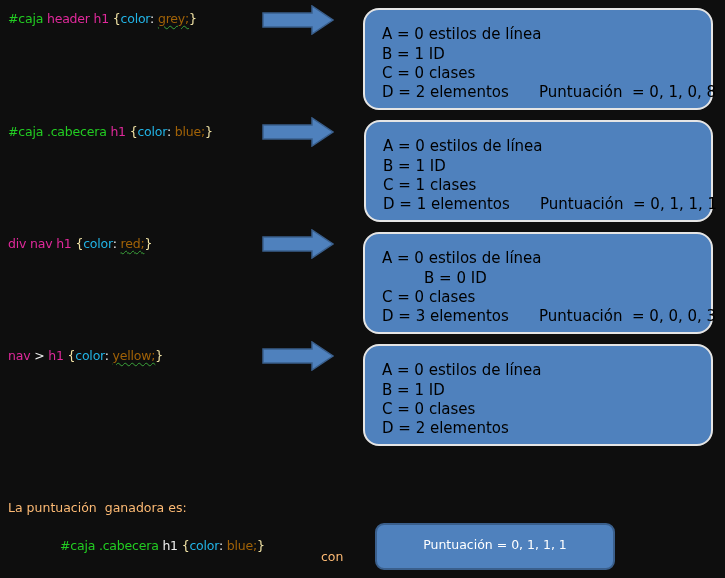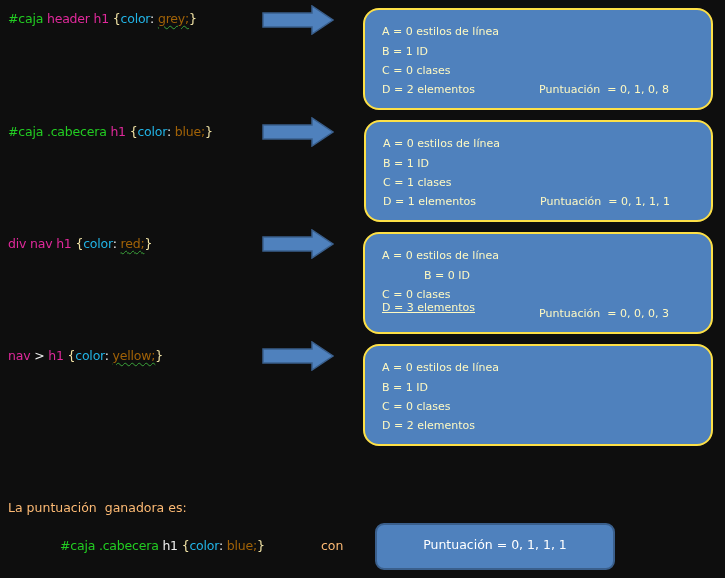--- a/index.html
+++ b/index.html
@@ -16,23 +16,23 @@
   .tok-brace { color:#f2e4a6; }
   .tok-prop { color:#22b4e6; }
   .tok-colon { color:#f0f0f0; }
   .tok-val { color:#a16207; }
   .tok-val.squiggle { text-decoration: underline wavy #3aa33a; text-decoration-thickness:1px; text-underline-offset:2px; }
   .tok-op { color:#f0f0f0; }
 
   .arrow { position:absolute; width:72px; height:30px; }
 
   .box {
-    position:absolute; background:#4f81bd; border:2px solid #fde047;
-    border-radius:16px; box-sizing:border-box; color:#fef9c3;
-    font-size:11px;
+    position:absolute; background:#4f81bd; border:2px solid #e5e5e5;
+    border-radius:16px; box-sizing:border-box; color:#000000;
+    font-size:15px;
   }
   .box .line { position:absolute; left:17px; white-space:pre; }
   .box .score { position:absolute; left:174px; white-space:pre; }
 
   .plain { position:absolute; color:#fdba74; font-size:12.5px; white-space:pre; }
 
   .final-box {
     position:absolute; left:375px; top:523px; width:240px; height:47px;
     background:#4f81bd; border:2px solid #3a5f8c; border-radius:9px; box-sizing:border-box;
     color:#ffffff; font-size:12.5px; text-align:center; line-height:40px;
@@ -71,38 +71,38 @@
 
 <div>
   <div class="code" style="left:8px; top:236px;"><span class="tok-el">div nav h1</span><span class="tok-brace"> {</span><span class="tok-prop">color</span><span class="tok-colon">: </span><span class="tok-val squiggle">red;</span><span class="tok-brace">}</span></div>
   <svg class="arrow" style="left:262px; top:229px;" viewBox="0 0 72 30">
     <polygon points="1,8 50,8 50,1 71,15 50,29 50,22 1,22" fill="#4f81bd" stroke="#3a5f8c" stroke-width="1.5"></polygon>
   </svg>
   <div class="box" style="left:363px; top:232px; width:350px; height:102px;">
     <span class="line" style="top:15px;">A = 0 estilos de línea</span>
     <span class="line" style="top:35px;margin-left:42px;">B = 0 ID</span>
     <span class="line" style="top:54px;">C = 0 clases</span>
-    <span class="line" style="top:67px;text-decoration:underline;">D = 3 elementos</span>
+    <span class="line" style="top:73px;">D = 3 elementos</span>
     <span class="score" style="top:73px;">Puntuación  = 0, 0, 0, 3</span>
   </div>
 </div>
 
 <div>
   <div class="code" style="left:8px; top:348px;"><span class="tok-el">nav</span><span class="tok-op"> &gt; </span><span class="tok-el">h1</span><span class="tok-brace"> {</span><span class="tok-prop">color</span><span class="tok-colon">: </span><span class="tok-val squiggle">yellow;</span><span class="tok-brace">}</span></div>
   <svg class="arrow" style="left:262px; top:341px;" viewBox="0 0 72 30">
     <polygon points="1,8 50,8 50,1 71,15 50,29 50,22 1,22" fill="#4f81bd" stroke="#3a5f8c" stroke-width="1.5"></polygon>
   </svg>
   <div class="box" style="left:363px; top:344px; width:350px; height:102px;">
     <span class="line" style="top:15px;">A = 0 estilos de línea</span>
     <span class="line" style="top:35px;">B = 1 ID</span>
     <span class="line" style="top:54px;">C = 0 clases</span>
     <span class="line" style="top:73px;">D = 2 elementos</span>
   </div>
 </div>
 
 <div>
   <div class="plain" style="left:8px; top:500px;">La puntuación  ganadora es:</div>
   <div class="code" style="left:60px; top:538px;"><span class="tok-id">#caja .cabecera</span><span class="tok-el-plain"> h1</span><span class="tok-brace"> {</span><span class="tok-prop">color</span><span class="tok-colon">: </span><span class="tok-val">blue;</span><span class="tok-brace">}</span></div>
-  <div class="plain" style="left:321px; top:538px;text-align:right;">con</div>
+  <div class="plain" style="left:321px; top:549px;text-align:right;">con</div>
   <div class="final-box">
     <span>Puntuación  = 0, 1, 1, 1</span>
   </div>
 </div>
 
 </body></html>

